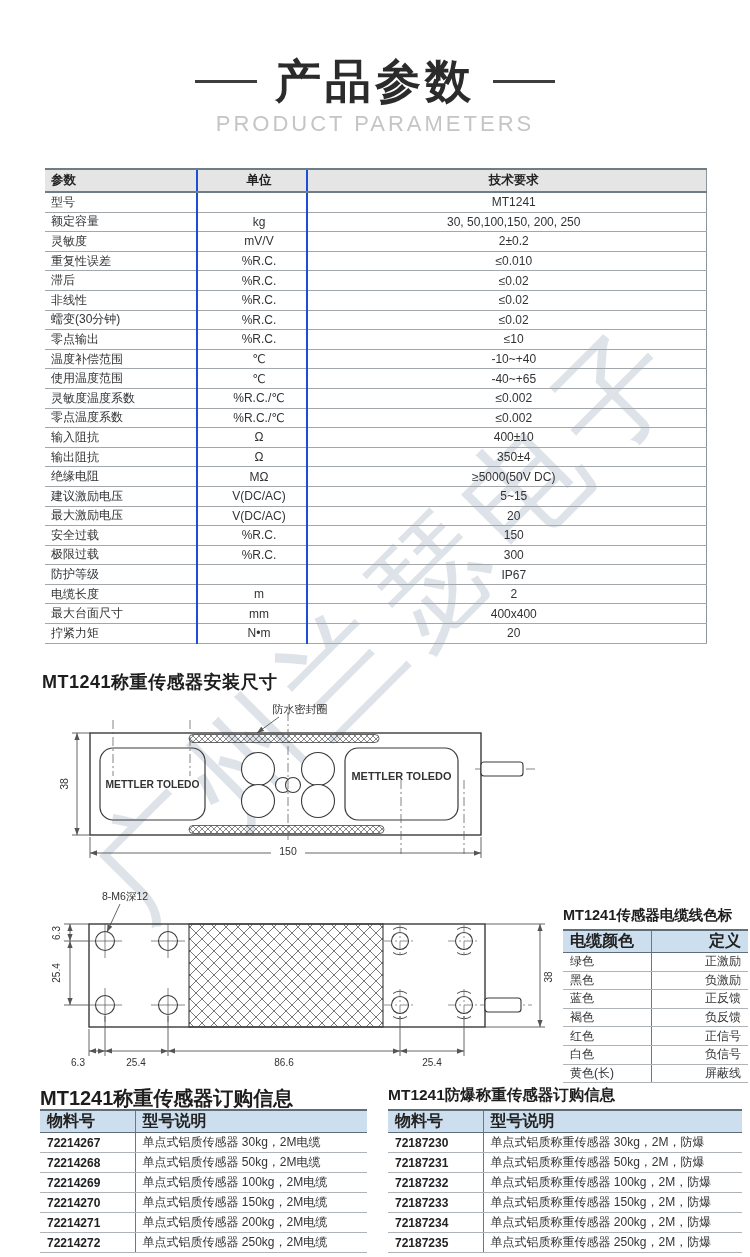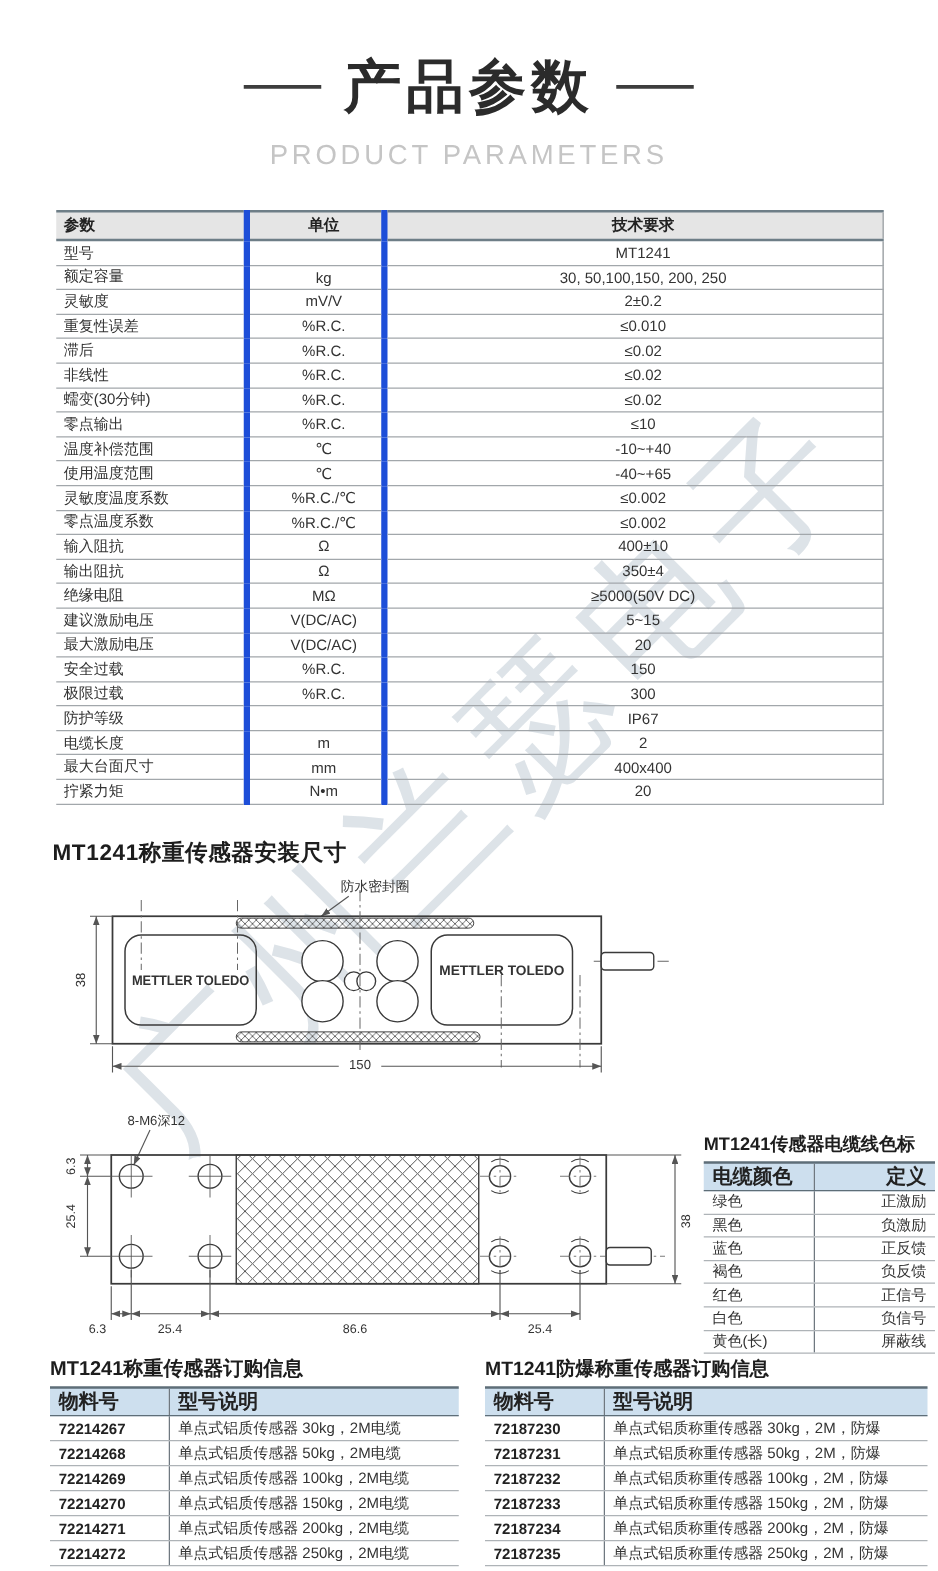--- a/index.html
+++ b/index.html
@@ -9,35 +9,35 @@
   }
   
   #watermark{
     position:absolute;left:-30px;top:555px;width:840px;height:130px;
     line-height:130px;text-align:center;font-size:118px;font-weight:400;
     letter-spacing:12px;color:rgba(150,168,182,0.32);white-space:nowrap;
     transform:rotate(-45deg);transform-origin:50% 50%;z-index:0;pointer-events:none;
   }
   .layer{position:absolute;z-index:1;}
   
-  .title-row{left:0;top:44px;width:750px;display:flex;align-items:center;justify-content:center;gap:18px;}
+  .title-row{left:0;top:56px;width:750px;display:flex;align-items:center;justify-content:center;gap:18px;}
   .title-dash{width:62px;height:3px;background:#3d3d3d;}
   .main-title{font-size:46px;font-weight:bold;color:#2b2b2b;letter-spacing:4px;line-height:1.1;}
   .subtitle{left:0;top:111px;width:750px;text-align:center;font-size:22px;color:#c5c5c5;letter-spacing:3px;}
   
   table{border-collapse:collapse;table-layout:fixed;}
   .spec{width:661px;}
   .spec th{
     background:#e5e5e5;border-top:2px solid #6e7e87;border-bottom:2px solid #6e7e87;
     font-size:12.5px;color:#222;padding:0 6px;height:21px;font-weight:bold;text-align:center;
   }
   .spec th.c1{text-align:left;}
   .spec td{border-bottom:1px solid #a2a7ab;font-size:12px;color:#333;padding:0 6px;height:18.6px;text-align:center;}
   .spec td.c1{text-align:left;}
-  .spec th + th, .spec td + td{border-left:5px solid #1d4ed8;padding-left:20px;}
+  .spec th + th, .spec td + td{border-left:2px solid #1d4ed8;padding-left:20px;}
   .spec th:last-child, .spec td:last-child{border-right:1px solid #8e9498;}
   
   .sec-title{font-size:18px;font-weight:bold;color:#1d1d1d;letter-spacing:0.5px;}
   .small-title{font-size:14.5px;font-weight:bold;color:#1d1d1d;}
   
   .mini th{
     background:#cddfee;border-top:2px solid #5e6e78;border-bottom:1.5px solid #5e6e78;
     font-size:16px;color:#222;padding:0 7px;font-weight:bold;text-align:left;height:19px;
   }
   .mini td{border-bottom:1px solid #aeb3b7;font-size:12px;color:#333;padding:0 7px;}
@@ -420,21 +420,21 @@
           </tr>
 
           <tr>
             <td>黄色(长)</td>
             <td class="def">屏蔽线</td>
           </tr>
         </tbody>
     </table>
   </div>
 
-  <div class="layer small-title" style="left:40px;top:1085px;font-size:16px;">MT1241称重传感器订购信息</div>
+  <div class="layer small-title" style="left:40px;top:1085px;font-size:20px;">MT1241称重传感器订购信息</div>
   <div class="layer" style="left:40px;top:1109px;width:327px;">
     <table class="mini orders">
       <colgroup>
           <col style="width:95px">
           <col style="width:232px">
         </colgroup>
       <thead>
         <tr>
           <th>物料号</th>
           <th>型号说明</th>

